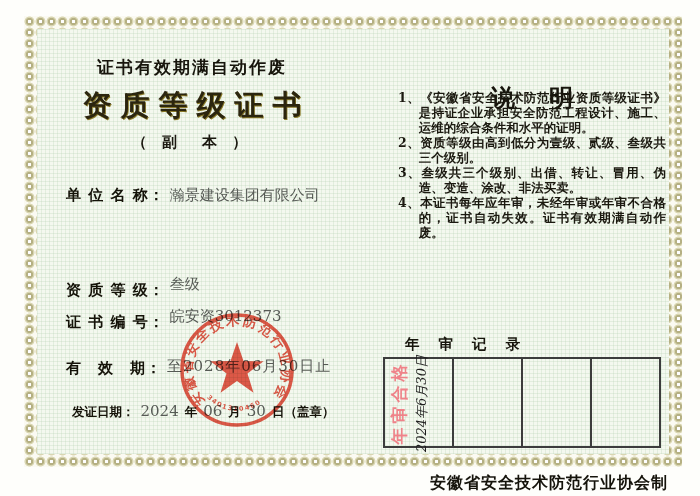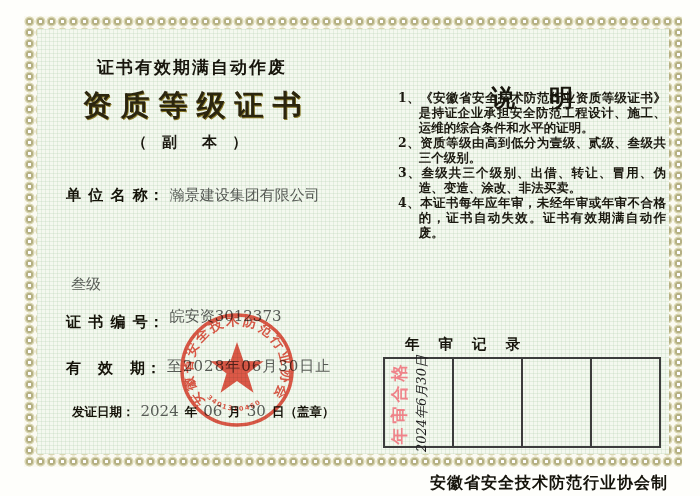--- a/index.html
+++ b/index.html
@@ -82,20 +82,21 @@
 
   <div class="abs subtitle">证书有效期满自动作废</div>
   <div class="abs title">资质等级证书</div>
   <div class="abs copy-label">（ 副　本 ）</div>
 
   <div class="abs field f-company">
     <span class="lbl">单 位 名 称：</span>
     <span class="val">瀚景建设集团有限公司</span>
   </div>
   <div class="abs field f-grade">
+    <span class="lbl">资 质 等 级：</span>
     <span class="val">叁级</span>
   </div>
   <div class="abs field f-cert">
     <span class="lbl">证 书 编 号：</span>
     <span class="val">皖安资3012373</span>
   </div>
   <div class="abs field f-valid">
     <span class="lbl">有　效　期：</span>
     <span class="val">至2028年06月30日止</span>
   </div>

